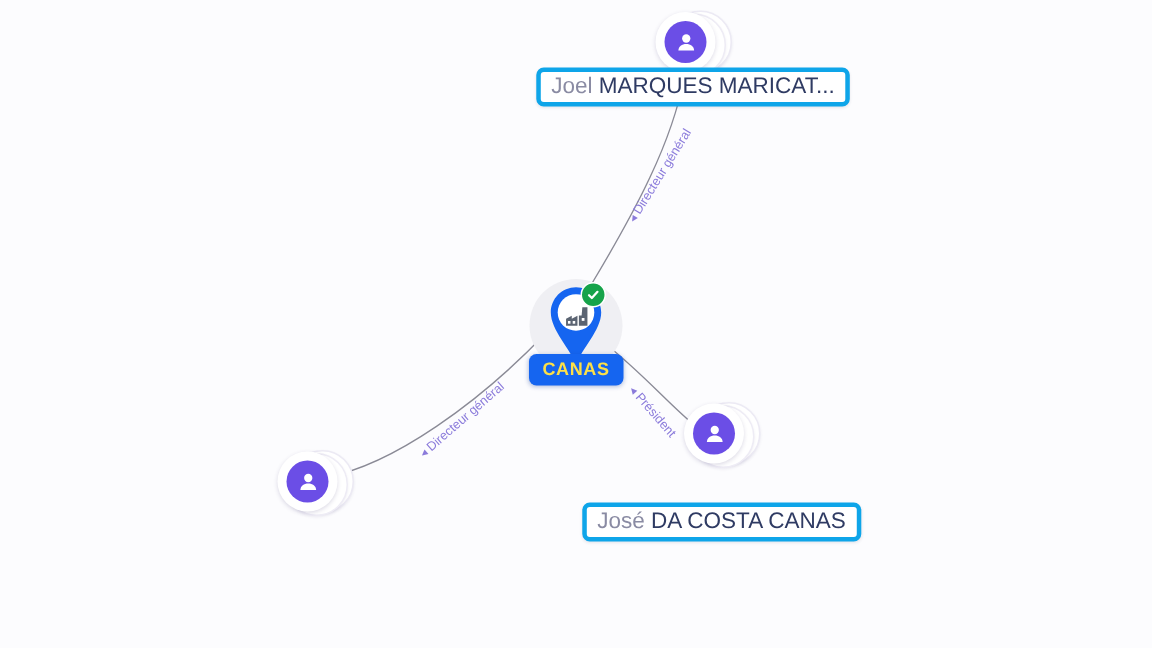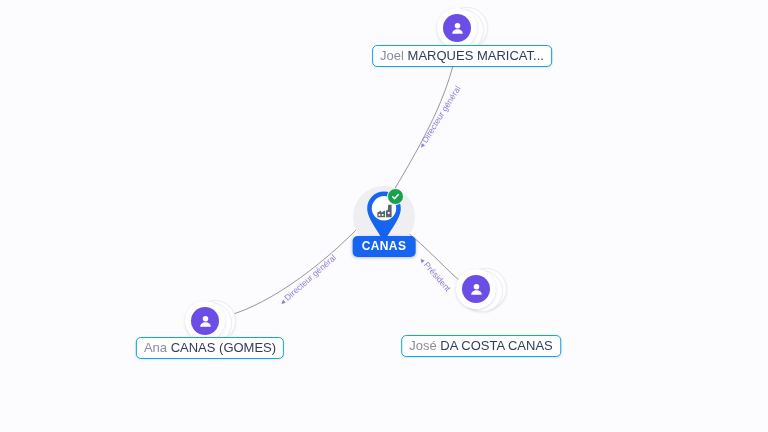--- a/index.html
+++ b/index.html
@@ -85,24 +85,24 @@
     align-items: center;
     justify-content: center;
   }
   .avatar-disc svg { display: block; }
 
   .node-label {
     position: absolute;
     transform: translateX(-50%);
     white-space: nowrap;
     background: #ffffff;
-    border: 1px solid #0ea5e9;
+    border: 3px solid #0ea5e9;
     border-radius: 5px;
     padding: 3px 7px 4px 7px;
-    font-size: 13px;
+    font-size: 15px;
     line-height: 13px;
     box-shadow: 0 1px 2px rgba(40,40,80,.10);
   }
   .name-first { color: #8a8ba3; }
   .name-last  { color: #2f3b63; }
 
   
   #company-node {
     position: absolute;
     width: 0;
@@ -155,21 +155,21 @@
     position: absolute;
     transform: translateX(-50%);
     white-space: nowrap;
     background: #1565f0;
     border-radius: 5px;
     padding: 3px 9px 4px 9px;
     font-size: 12px;
     line-height: 14px;
     font-weight: bold;
     letter-spacing: .4px;
-    color: #ffffff;
+    color: #fde047;
     box-shadow: 0 1px 3px rgba(20,60,150,.30);
   }
 
   
   .edge-label {
     position: absolute;
     white-space: nowrap;
     color: #8b7bdb;
     font-size: 8.5px;
     line-height: 10px;
@@ -229,24 +229,20 @@
       <div class="halo-mid"></div>
       <div class="avatar-ring">
         <div class="avatar-disc" style="background: rgb(107, 78, 230);">
           <svg width="17" height="17" viewBox="0 0 24 24" fill="#ffffff">
             <circle cx="12" cy="8" r="3.9"></circle>
             <path d="M4.6 19.4c0-4.1 3.3-6.3 7.4-6.3s7.4 2.2 7.4 6.3z"></path>
           </svg>
         </div>
       </div>
     </div>
-  </div>
-  <div class="node-label" id="label-ana" style="left: 210px; top: 337px;">
-    <span class="name-first">Ana</span>
-    <span class="name-last">CANAS (GOMES)</span>
   </div>
 
   <div class="person-node" id="node-jose" style="left: 481px; top: 291px;">
     <div class="avatar-stack">
       <div class="halo-back"></div>
       <div class="halo-mid"></div>
       <div class="avatar-ring">
         <div class="avatar-disc" style="background: rgb(107, 78, 230);">
           <svg width="17" height="17" viewBox="0 0 24 24" fill="#ffffff">
             <circle cx="12" cy="8" r="3.9"></circle>

